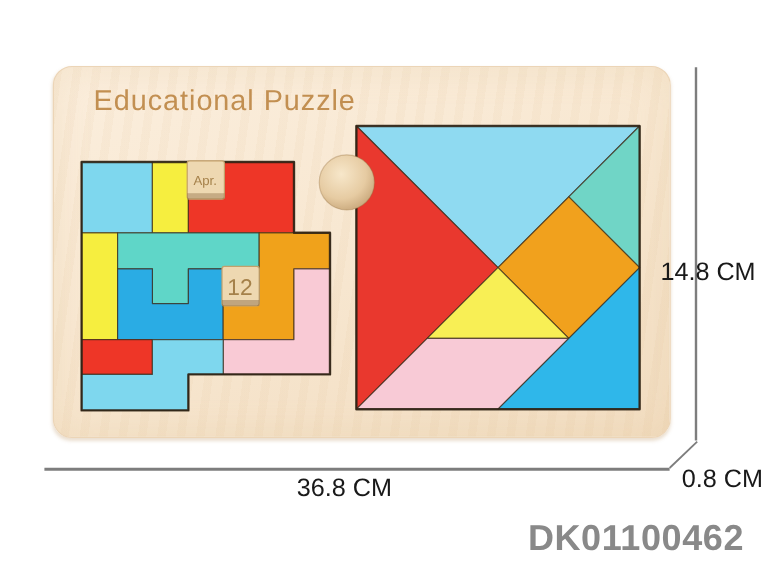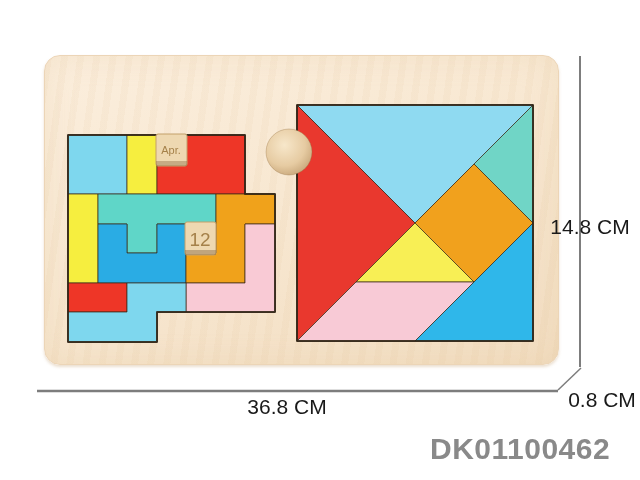--- a/index.html
+++ b/index.html
@@ -23,31 +23,32 @@
   }
   svg.overlay{position:absolute;left:0;top:0;}
   .dim-label{
     position:absolute;color:#191919;font-size:21px;text-align:center;
     white-space:nowrap;
   }
   .dim-label.h{left:537px;top:215px;width:106px;}
   .dim-label.w{left:237px;top:395px;width:100px;}
   .dim-label.t{left:560px;top:388px;width:84px;}
   .product-code{
-    position:absolute;left:430px;top:432px;width:200px;text-align:left;
+    position:absolute;left:430px;top:432px;width:200px;text-align:center;
     font-size:30px;font-weight:700;color:#898989;letter-spacing:.5px;
   }
 </style>
 </head>
 <body>
 
 <div class="stage">
 
   <div class="board"></div>
 
+  <div class="board-title">Educational Puzzle</div>
 
   <svg class="overlay" width="640" height="480" viewBox="0 0 640 480">
     <defs>
       <radialGradient id="notchWood" cx="40%" cy="35%" r="75%">
         <stop offset="0%" stop-color="#f7e7ca"></stop>
         <stop offset="60%" stop-color="#e6cba2"></stop>
         <stop offset="100%" stop-color="#c2a073"></stop>
       </radialGradient>
     </defs>
 

